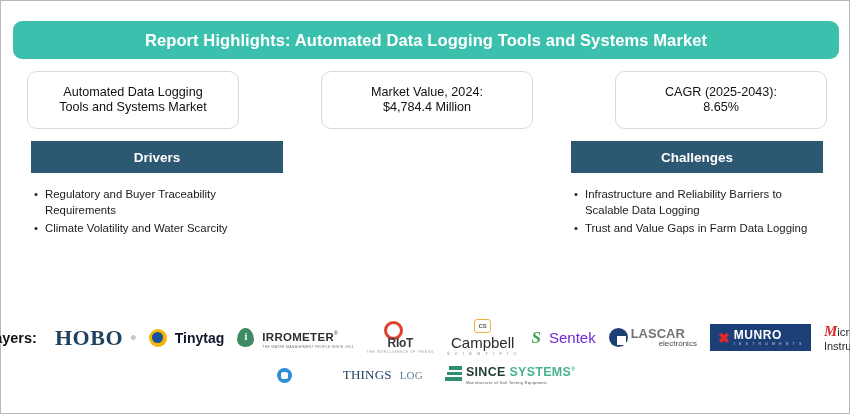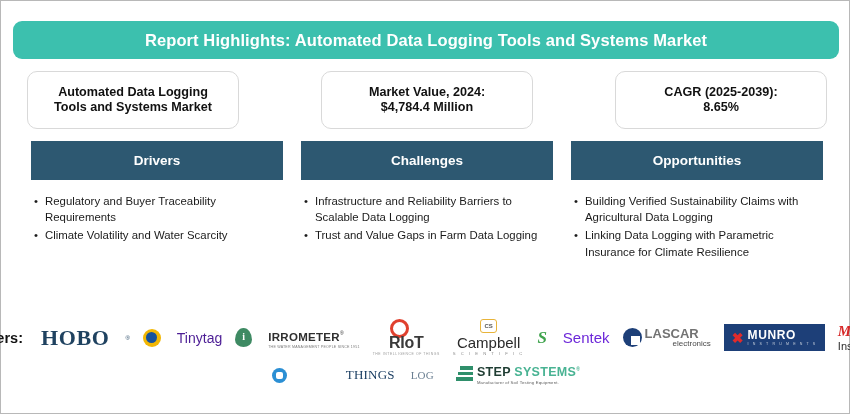--- a/index.html
+++ b/index.html
@@ -62,42 +62,42 @@
     background: #ffffff;
     display: flex;
     flex-direction: column;
     align-items: center;
     justify-content: center;
     text-align: center;
     line-height: 1.22;
   }
   .stat-card .line {
     font-size: 12.6px;
-    font-weight: bold;
+    font-weight: normal;
     color: #111111;
     white-space: nowrap;
   }
 
   
   .cols {
     position: absolute;
     left: 30px;
     top: 140px;
     width: 792px;
     display: flex;
     justify-content: space-between;
   }
   .col {
     width: 252px;
   }
   .col-wide {
     width: 252px;
   }
   .col-head {
-    height: 39px;
+    height: 32px;
     background: #2d5871;
     display: flex;
     align-items: center;
     justify-content: center;
   }
   .col-head span {
     color: #ffffff;
     font-size: 13.5px;
     font-weight: bold;
   }
@@ -141,21 +141,21 @@
   .players-label {
     font-size: 14.5px;
     font-weight: bold;
     color: #111111;
     margin-right: 5px;
     white-space: nowrap;
   }
   .logo {
     display: flex;
     align-items: center;
-    gap: 16px;
+    gap: 8px;
     white-space: nowrap;
   }
 
   
   .logo-hobo .txt {
     font-family: "Liberation Serif", serif;
     font-size: 22px;
     font-weight: bold;
     color: #1f4260;
     letter-spacing: 0.6px;
@@ -173,21 +173,21 @@
     background: #f2b705;
     display: flex; align-items: center; justify-content: center;
   }
   .ico-tinytag i {
     display: block;
     width: 11px; height: 11px;
     border-radius: 50%;
     background: #16529e;
   }
   .logo-tinytag .txt {
-    font-size: 14px; font-weight: normal; color: #4c1d95;
+    font-size: 14px; font-weight: bold; color: #0f172a;
   }
 
   
   .ico-drop {
     width: 17px; height: 19px;
     background: #3e8a63;
     border-radius: 50% 50% 50% 50% / 62% 62% 38% 38%;
     position: relative;
     transform: rotate(0deg);
   }
@@ -207,21 +207,21 @@
 
   
   .logo-riot { flex-direction: column; gap: 0; align-items: center; }
   .ico-riot {
     width: 13px; height: 13px; border-radius: 50%;
     border: 3px solid #e0402e;
     margin-bottom: -4px;
     margin-left: -14px;
   }
   .logo-riot .txt {
-    font-size: 16px; font-weight: bold; color: #3a3a3a; letter-spacing: -0.3px;
+    font-size: 12px; font-weight: bold; color: #3a3a3a; letter-spacing: -0.3px;
   }
   .logo-riot .sub { font-size: 3.4px; color: #9a9a9a; letter-spacing: 0.6px; }
 
   
   .logo-campbell { flex-direction: column; gap: 0; align-items: center; }
   .ico-cs {
     width: 15px; height: 12px; border-radius: 3px;
     border: 1.6px solid #e8b43a;
     display: flex; align-items: center; justify-content: center;
     font-size: 6px; font-weight: bold; color: #555; margin-bottom: 1px;
@@ -305,21 +305,21 @@
   <div class="stat-row">
     <div class="stat-card">
       <div class="line">Automated Data Logging</div>
       <div class="line">Tools and Systems Market</div>
     </div>
     <div class="stat-card">
       <div class="line">Market Value, 2024:</div>
       <div class="line">$4,784.4 Million</div>
     </div>
     <div class="stat-card">
-      <div class="line">CAGR (2025-2039):</div>
+      <div class="line">CAGR (2025-2043):</div>
       <div class="line">8.65%</div>
     </div>
   </div>
 
   <div class="cols">
 
     <div class="col">
       <div class="col-head">
         <span>Drivers</span>
       </div>
@@ -332,29 +332,20 @@
     <div class="col">
       <div class="col-head">
         <span>Challenges</span>
       </div>
       <div class="col-body">
         <div class="bullet">Infrastructure and Reliability Barriers to Scalable Data Logging</div>
         <div class="bullet">Trust and Value Gaps in Farm Data Logging</div>
       </div>
     </div>
 
-    <div class="col col-wide">
-      <div class="col-head">
-        <span>Opportunities</span>
-      </div>
-      <div class="col-body">
-        <div class="bullet">Building Verified Sustainability Claims with Agricultural Data Logging</div>
-        <div class="bullet">Linking Data Logging with Parametric Insurance for Climate Resilience</div>
-      </div>
-    </div>
 
   </div>
 
   <div class="players">
 
     <div class="players-row">
       <div class="players-label">Key Players:</div>
 
       <div class="logo logo-hobo">
         <span class="txt">HOBO</span>
@@ -423,21 +414,21 @@
           <span class="t2">LOG</span>
       </div>
 
       <div class="logo logo-step">
         <span class="ico-step">
             <i></i>
             <i></i>
             <i></i>
           </span>
         <span>
-          <span class="l1"><span>STEP </span><span class="sys">SYSTEMS</span><span class="reg">®</span></span>
+          <span class="l1"><span>SINCE </span><span class="sys">SYSTEMS</span><span class="reg">®</span></span>
           <span class="l2">Manufacturer of Soil Testing Equipment.</span>
         </span>
       </div>
 
     </div>
 
   </div>
 
 </div>
 

